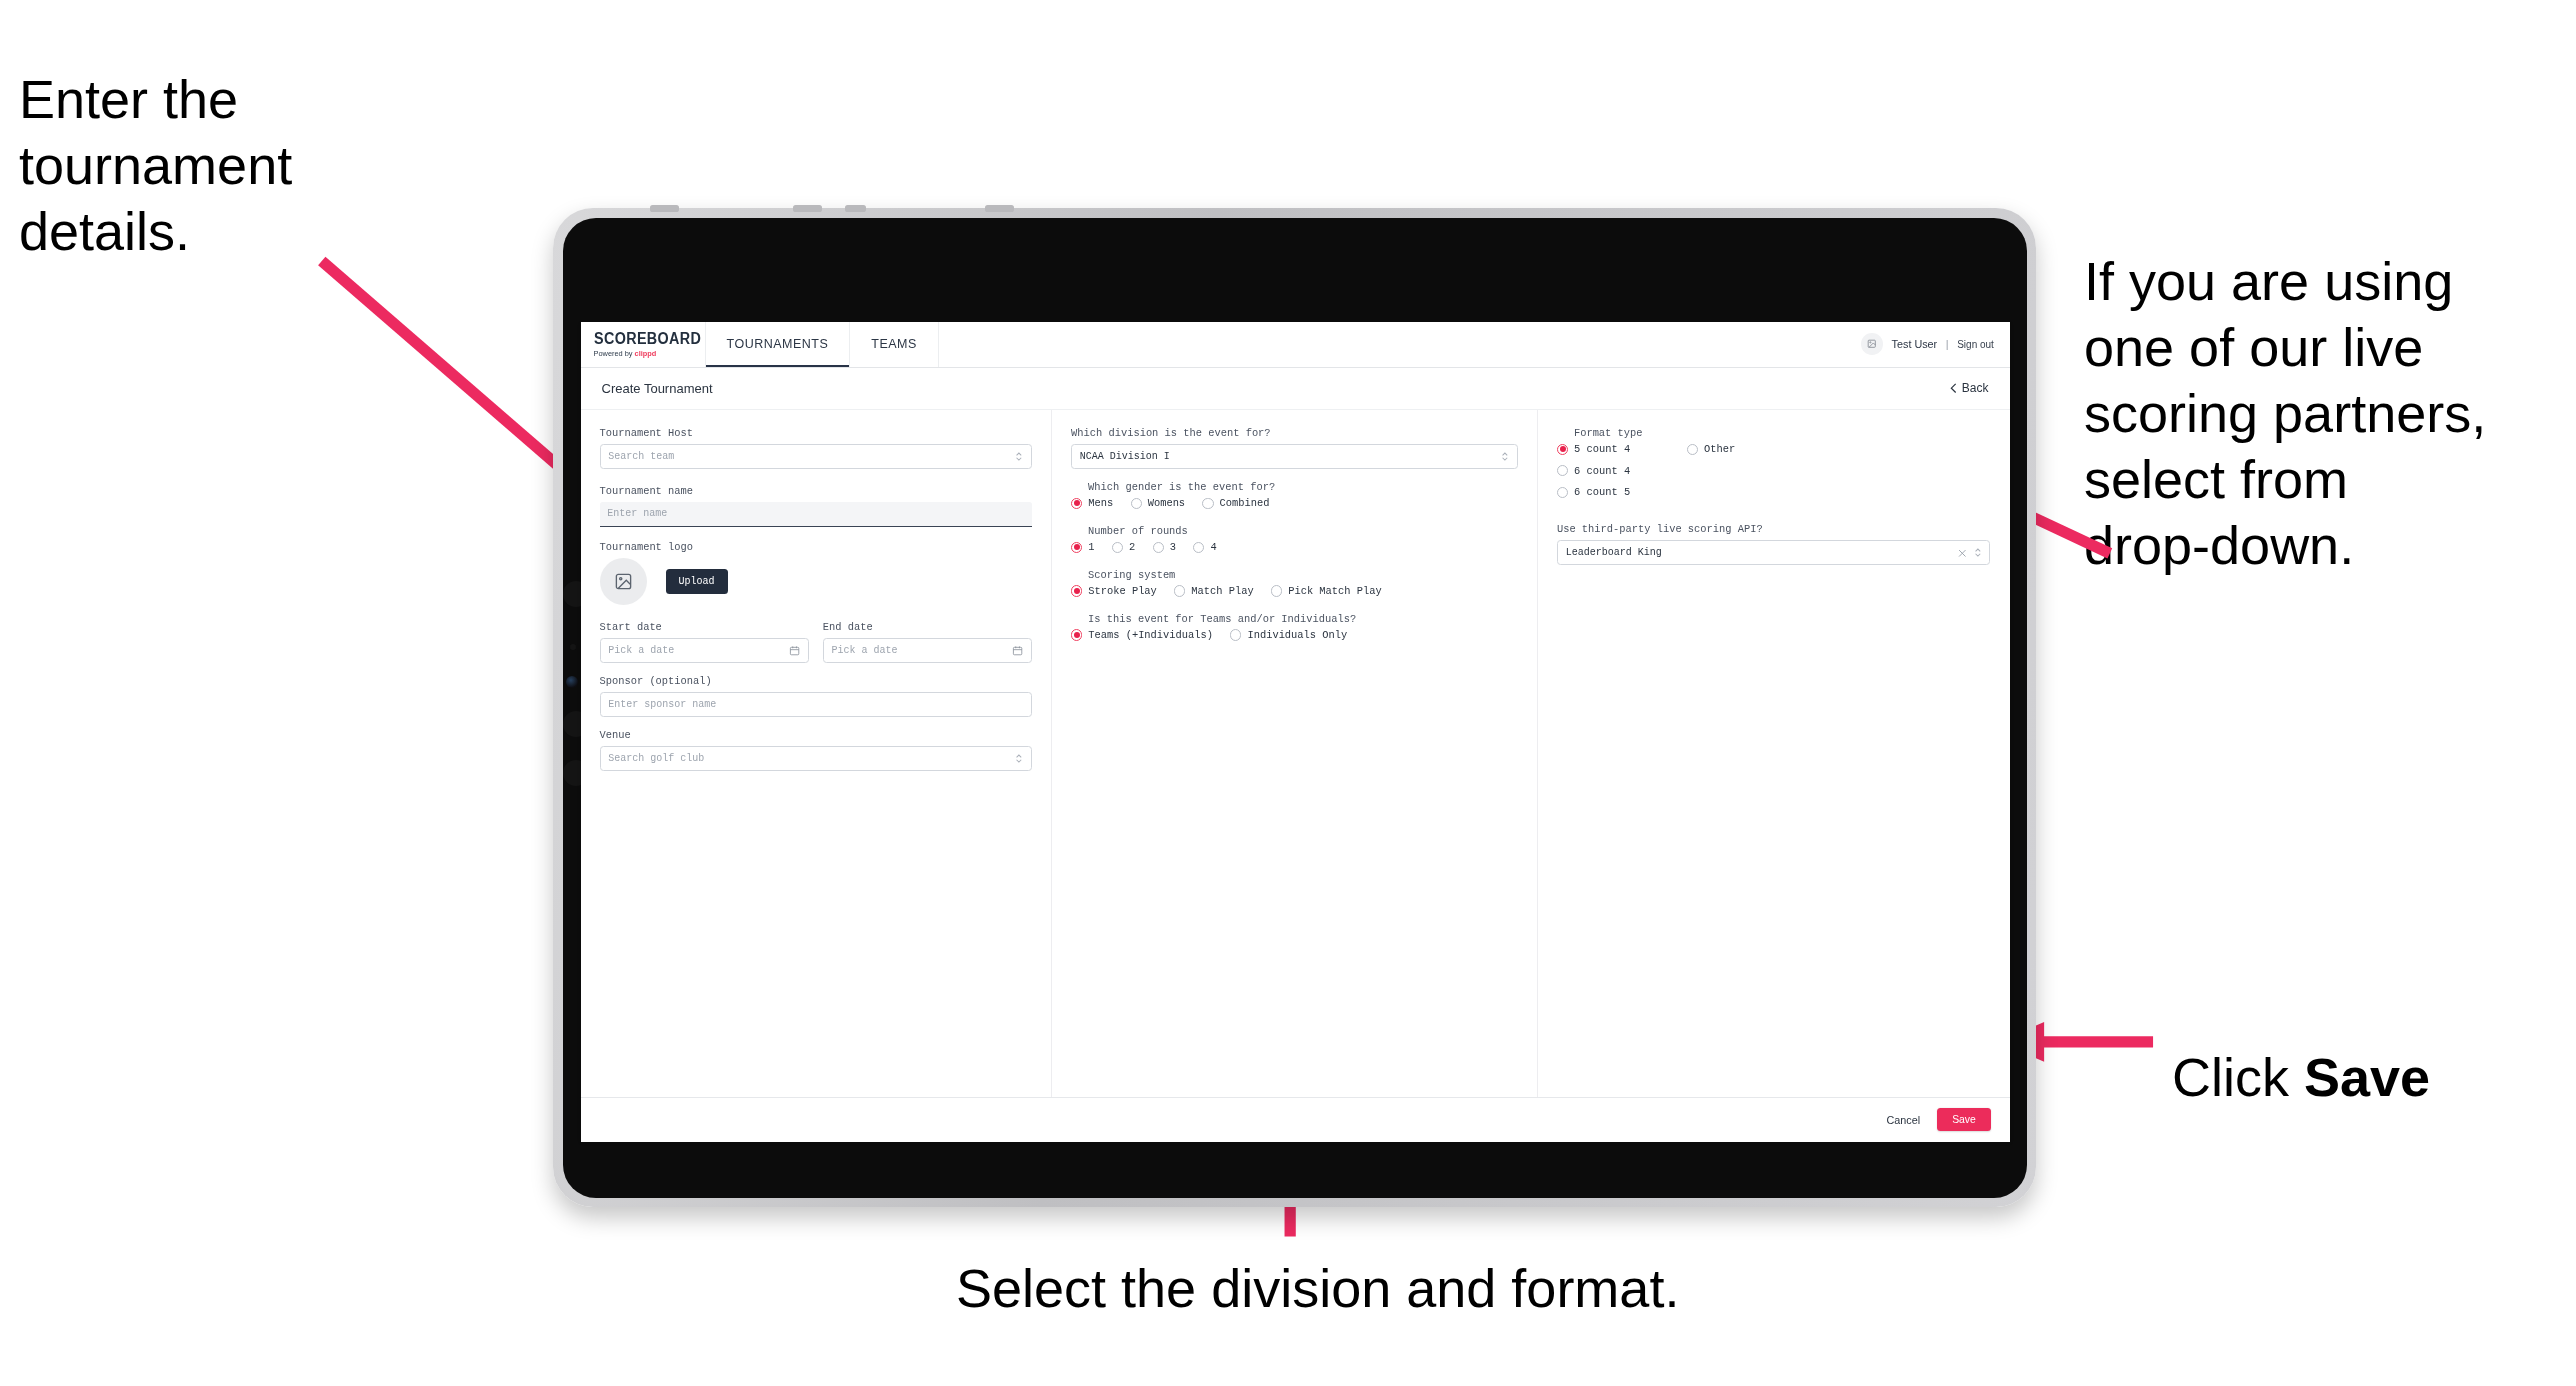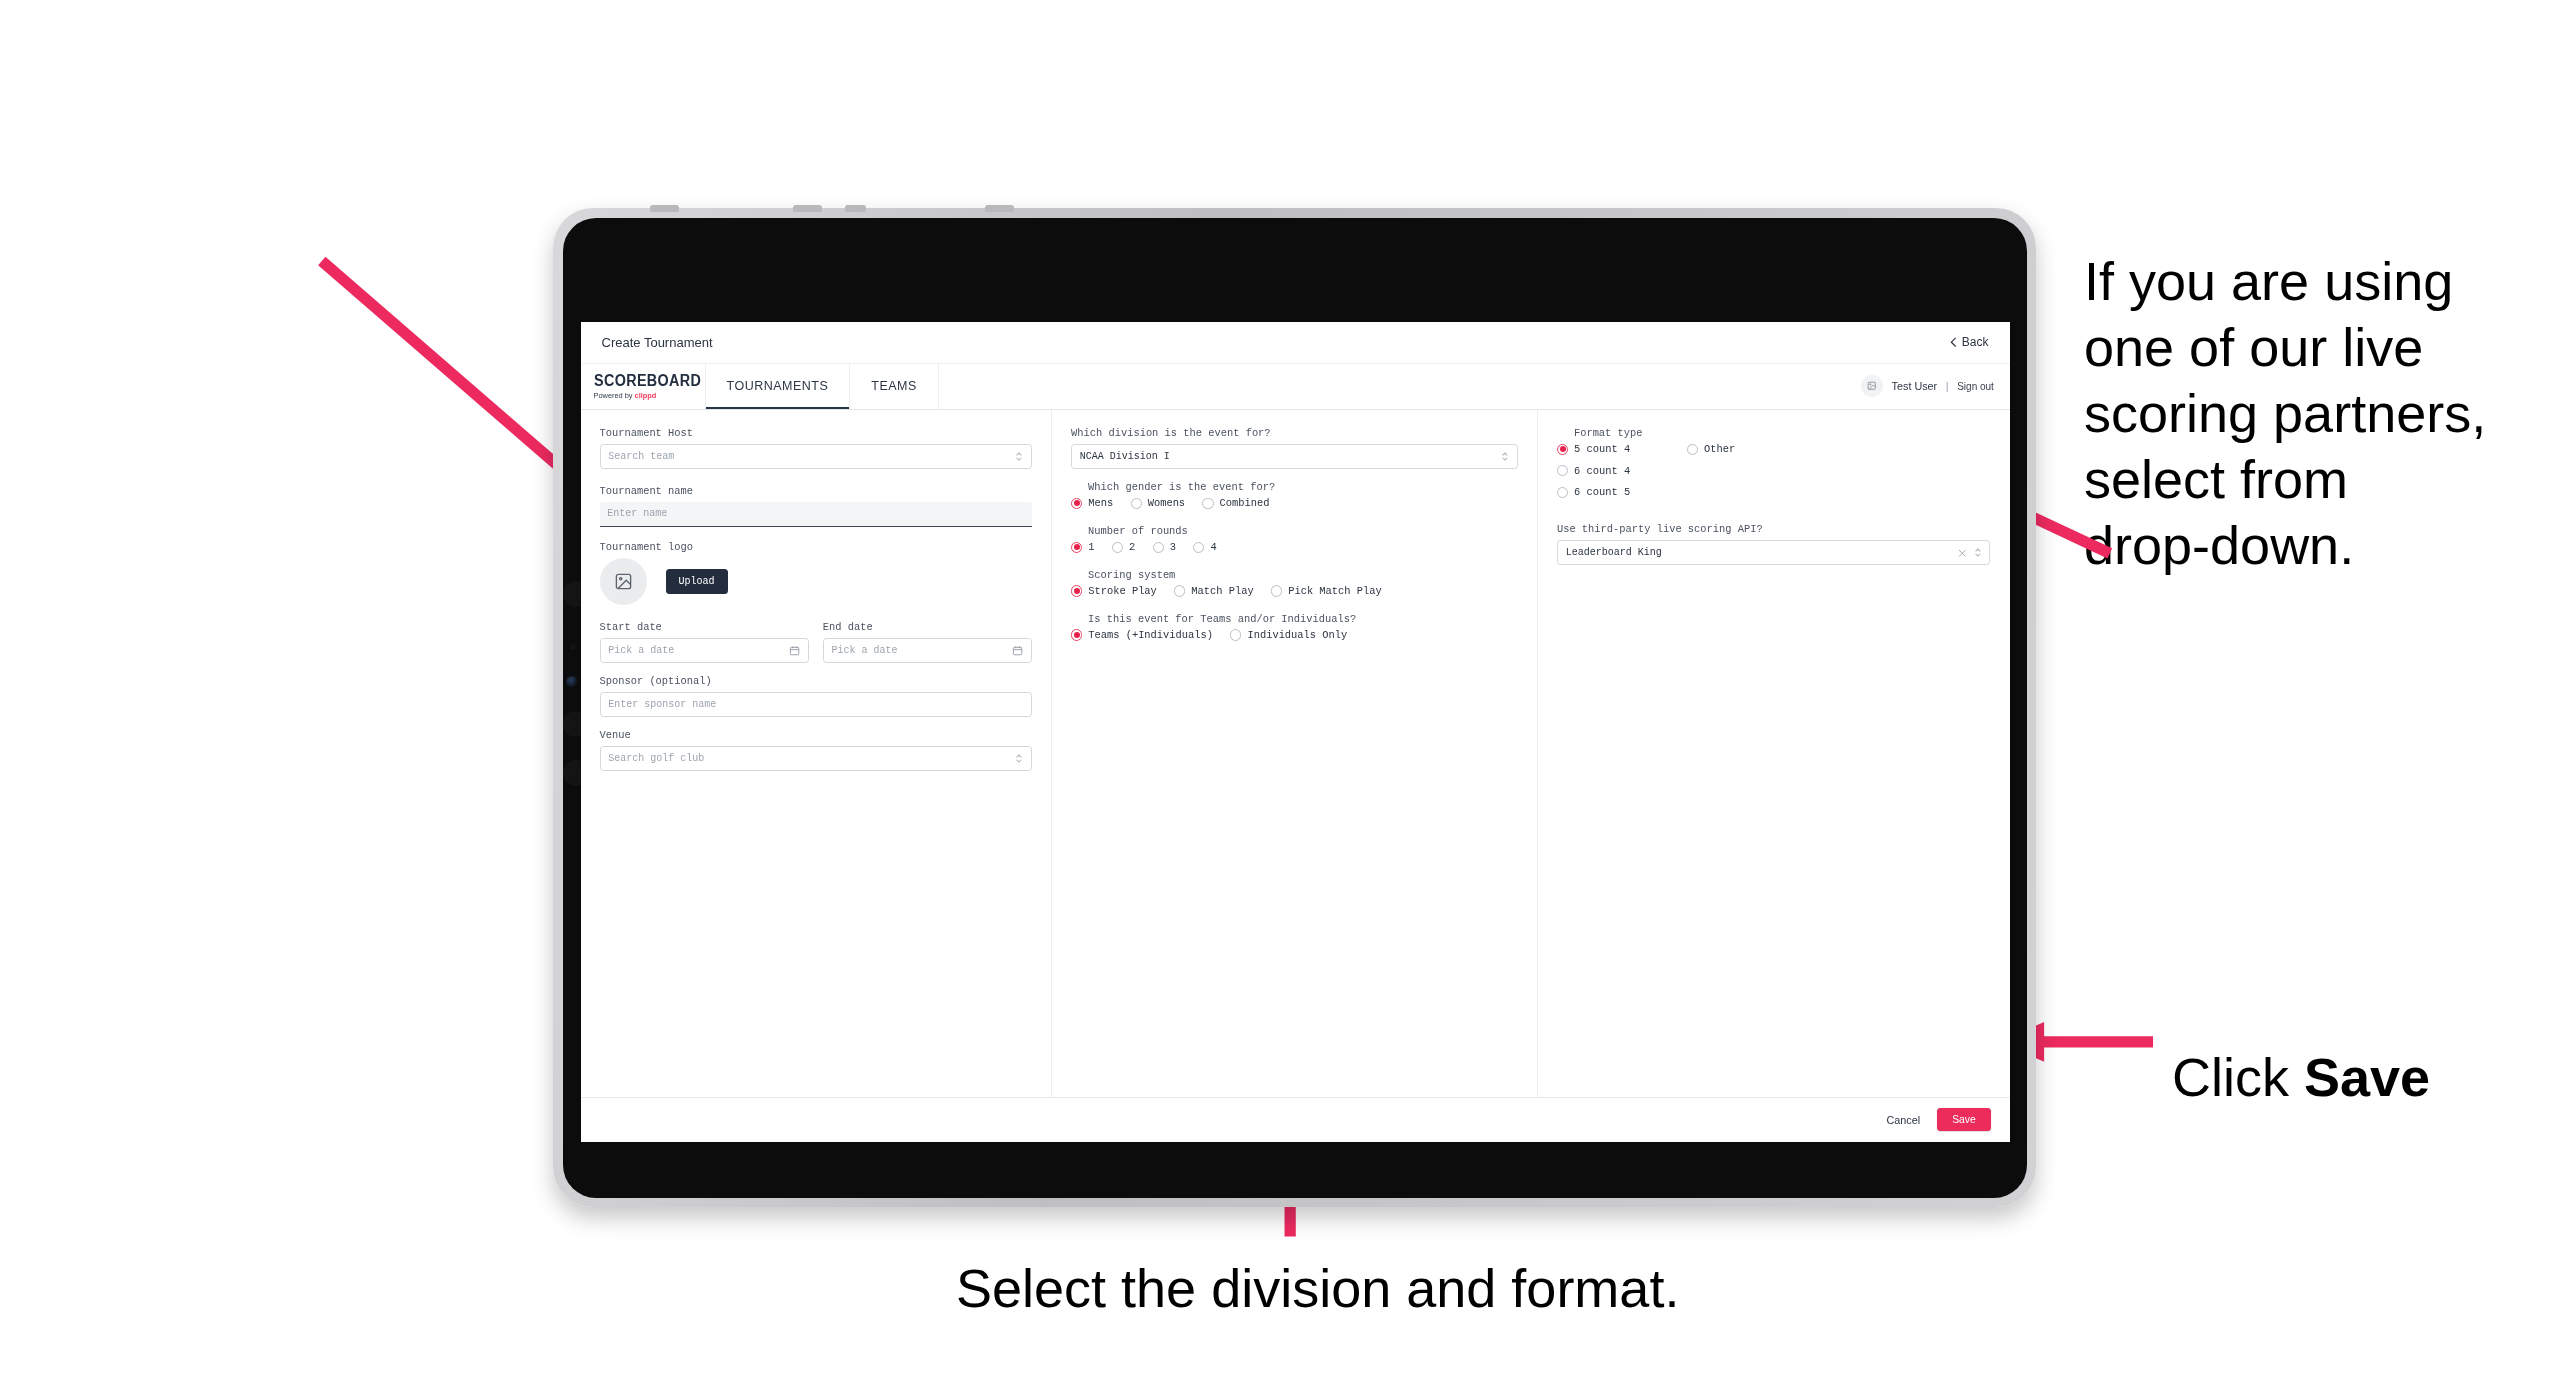--- a/index.html
+++ b/index.html
@@ -159,20 +159,23 @@
   #cancel-btn { font-size: 10.8px; color: #2b3440; cursor: pointer; }
   #save-btn { background: #ec2c5b; color: #fff; font-size: 10.4px;
               padding: 6px 14.7px; border-radius: 3.5px; cursor: pointer;
               box-shadow: 0 0.9px 1.7px rgba(0,0,0,.15); }
 </style>
 </head>
 <body>
 
 <div id="stage">
 
+  <div class="anno" id="anno-left">Enter the
+tournament
+details.</div>
 
   <div class="anno" id="anno-right">If you are using
 one of our live
 scoring partners,
 select from
 drop-down.</div>
 
   <div class="anno" id="anno-bottom">Select the division and format.</div>
 
   <div class="anno" id="anno-save">
@@ -210,57 +213,57 @@
 
     <div id="tablet-screen">
 
       <div class="bezel-dot" style="left:0px;top:363px;width:26px;height:26px;"></div>
       <div class="bezel-dot" style="left:7px;top:426px;width:6px;height:6px;"></div>
       <div class="cam-dot" style="left:3.5px;top:458px;width:12px;height:12px;"></div>
       <div class="bezel-dot" style="left:0px;top:493px;width:26px;height:26px;"></div>
       <div class="bezel-dot" style="left:0px;top:542px;width:26px;height:26px;"></div>
 
       <div id="app">
+
+        <div id="topnav">
+          <div id="brand">
+            <div class="bname">SCOREBOARD</div>
+            <div class="bsub"><span>Powered by </span><span class="pink">clippd</span></div>
+          </div>
+
+          <div class="navtab active">
+            <span>TOURNAMENTS</span>
+          </div>
+          <div class="navtab">
+            <span>TEAMS</span>
+          </div>
+
+          <div id="navspacer"></div>
+
+          <div id="navright">
+            <div id="avatar">
+              <svg width="9.5" height="9.5" viewBox="0 0 24 24" fill="none" stroke="#7d838d" stroke-width="2">
+                <rect x="3" y="3" width="18" height="18" rx="2"></rect>
+                <circle cx="8.5" cy="8.5" r="1.5"></circle>
+                <path d="M21 15l-5-5L5 21"></path>
+              </svg>
+            </div>
+            <span class="uname">Test User</span>
+            <span class="sep">|</span>
+            <span class="signout">Sign out</span>
+          </div>
+        </div>
 
         <div id="page-head">
           <div id="page-title">Create Tournament</div>
           <div id="back-link">
             <svg width="7" height="10.4" viewBox="0 0 8 12" fill="none" stroke="#2b3440" stroke-width="1.4">
               <path d="M6.5 1L1.5 6l5 5"></path>
             </svg>
             <span>Back</span>
-          </div>
-        </div>
-
-        <div id="topnav">
-          <div id="brand">
-            <div class="bname">SCOREBOARD</div>
-            <div class="bsub"><span>Powered by </span><span class="pink">clippd</span></div>
-          </div>
-
-          <div class="navtab active">
-            <span>TOURNAMENTS</span>
-          </div>
-          <div class="navtab">
-            <span>TEAMS</span>
-          </div>
-
-          <div id="navspacer"></div>
-
-          <div id="navright">
-            <div id="avatar">
-              <svg width="9.5" height="9.5" viewBox="0 0 24 24" fill="none" stroke="#7d838d" stroke-width="2">
-                <rect x="3" y="3" width="18" height="18" rx="2"></rect>
-                <circle cx="8.5" cy="8.5" r="1.5"></circle>
-                <path d="M21 15l-5-5L5 21"></path>
-              </svg>
-            </div>
-            <span class="uname">Test User</span>
-            <span class="sep">|</span>
-            <span class="signout">Sign out</span>
           </div>
         </div>
 
         <div id="form-body">
 
           <div class="col" id="col-left">
 
             <div class="fld-label">Tournament Host</div>
             <div class="input">
               <span>Search team</span>

